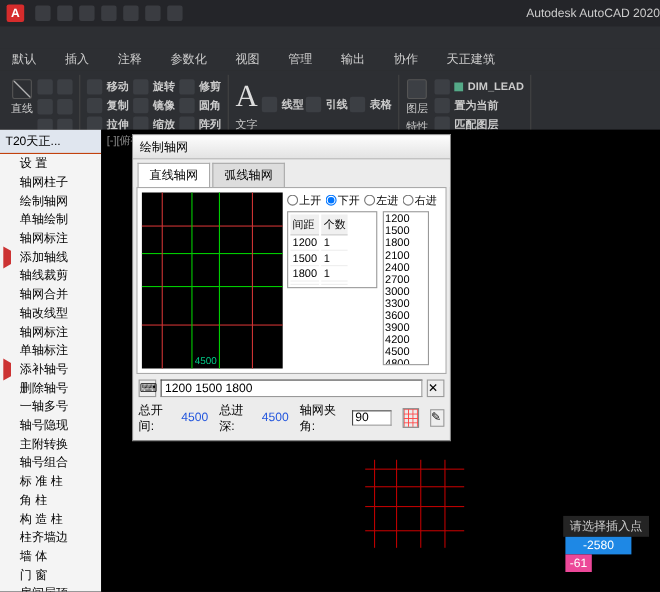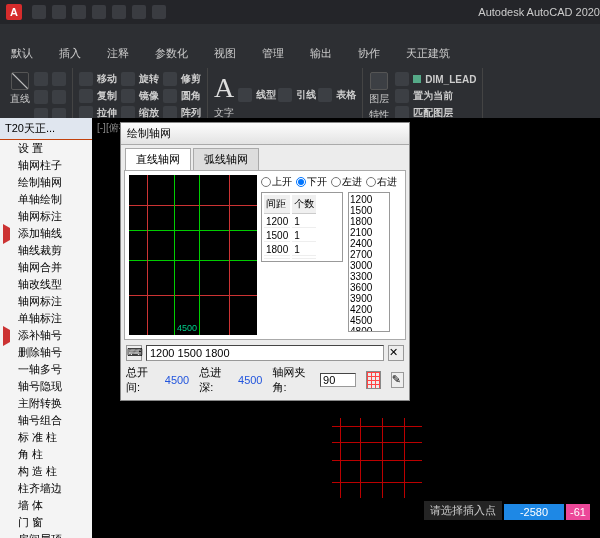--- a/index.html
+++ b/index.html
@@ -63,21 +63,21 @@
 .preview .dim-txt { position:absolute; color:#0c8; font-size:9px; }
 .dlg-footer { padding: 5px; font-size: 11px; }
 .dlg-input-row { display:flex; align-items:center; gap:4px; margin-bottom:4px;}
 .dlg-input-row input[type=text] { flex:1; font-size:11px; padding:1px 3px; border:1px inset #999;}
 .dlg-btn { width:16px; height:16px; border:1px solid #999; background:#eee;}
 .sum-row { display:flex; gap:10px; font-size:11px; align-items:center;}
 .sum-row .val { color: #2255dd; }
 .sum-row input { width:36px; font-size:11px; padding:0 2px; border:1px inset #999;}
 .grid-ico { width:18px; height:18px; background:linear-gradient(90deg,#f44 1px,transparent 1px),linear-gradient(#f44 1px,transparent 1px); background-size:4px 4px; border:1px solid #888;}
 
-.prompt-bar { position: absolute; bottom: 18px; right: 10px; display: flex; align-items: flex-end; font-size: 11px; z-index:5;}
+.prompt-bar { position: absolute; bottom: 18px; right: 10px; display: flex; align-items: flex-start; font-size: 11px; z-index:5;flex-direction:column;}
 .prompt-text { background: rgba(40,40,40,.9); color:#ccc; padding: 2px 6px; }
 .coord { background:#1e88e5; color:#fff; padding:2px 16px; margin-left:2px;}
 .coord2 { background:#ec4899; color:#fff; padding:2px 4px; margin-left:2px;}
 </style>
 </head>
 <body>
 
 <div class="titlebar">
   <div class="logo">A</div>
   <div class="qat">

